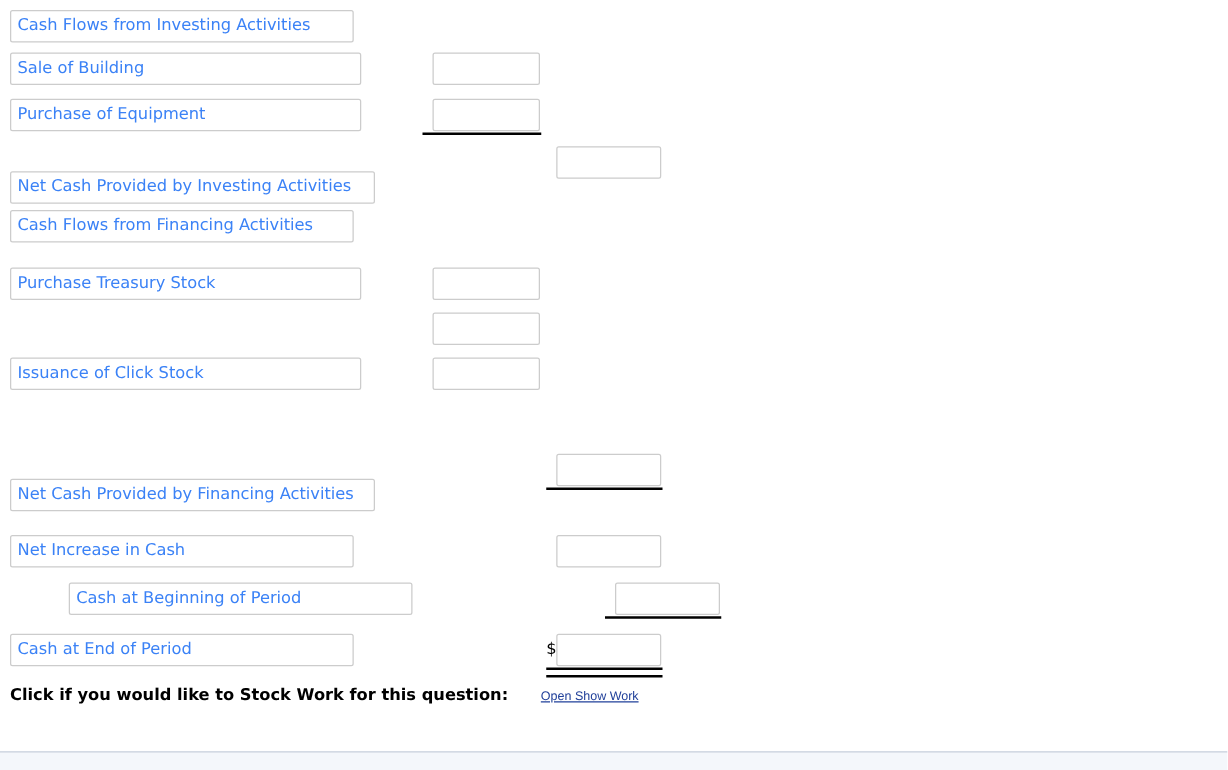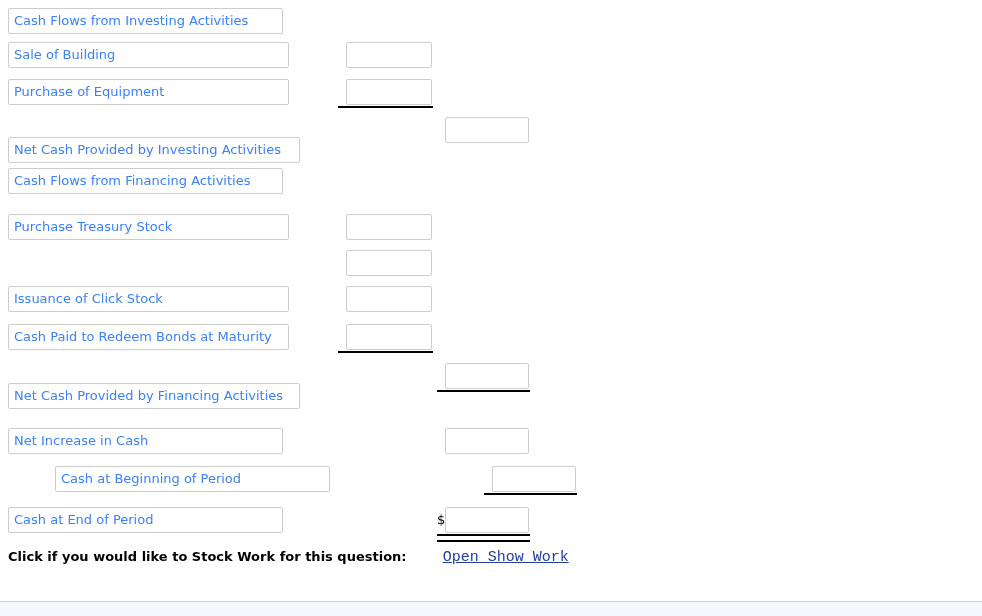--- a/index.html
+++ b/index.html
@@ -109,25 +109,25 @@
     height: 20px;
     white-space: nowrap;
   }
   #showwork .prompt {
     font-family: "DejaVu Sans", "Liberation Sans", sans-serif;
     font-size: 13px;
     font-weight: bold;
     color: #000000;
   }
   #showwork .link {
-    font-family: Liberation Mono, monospace;
-    font-size: 15px;
+    font-family: Liberation Sans, sans-serif;
+    font-size: 10px;
     color: #21409a;
     text-decoration: underline;
-    margin-left: 32px;
+    margin-left: 22px;
     cursor: pointer;
   }
 
   
   #bottomstrip {
     position: absolute;
     left: 0;
     top: 601px;
     width: 982px;
     height: 15px;
@@ -163,25 +163,20 @@
       <div class="sel w281">Purchase Treasury Stock</div>
       <input type="text" class="inp colA" style="">
     </div>
     <div class="row" style="top: 250px;">
       <input type="text" class="inp colA" style="">
     </div>
     <div class="row" style="top: 286px;">
       <div class="sel w281">Issuance of Click Stock</div>
       <input type="text" class="inp colA" style="">
     </div>
-    <div class="row" style="top: 324px;">
-      <div class="sel w281">Cash Paid to Redeem Bonds at Maturity</div>
-      <input type="text" class="inp colA" style="">
-      <div class="rule colA rule-single" style="top: 27px;"></div>
-    </div>
     <div class="row" style="top: 363px;">
       <div class="sel w292">Net Cash Provided by Financing Activities</div>
       <input type="text" class="inp colB" style="">
       <div class="rule colB rule-single" style="top: 27px;"></div>
     </div>
     <div class="row" style="top: 428px;">
       <div class="sel w275">Net Increase in Cash</div>
       <input type="text" class="inp colB" style="">
     </div>
     <div class="row" style="top: 466px; margin-left: 47px;">

